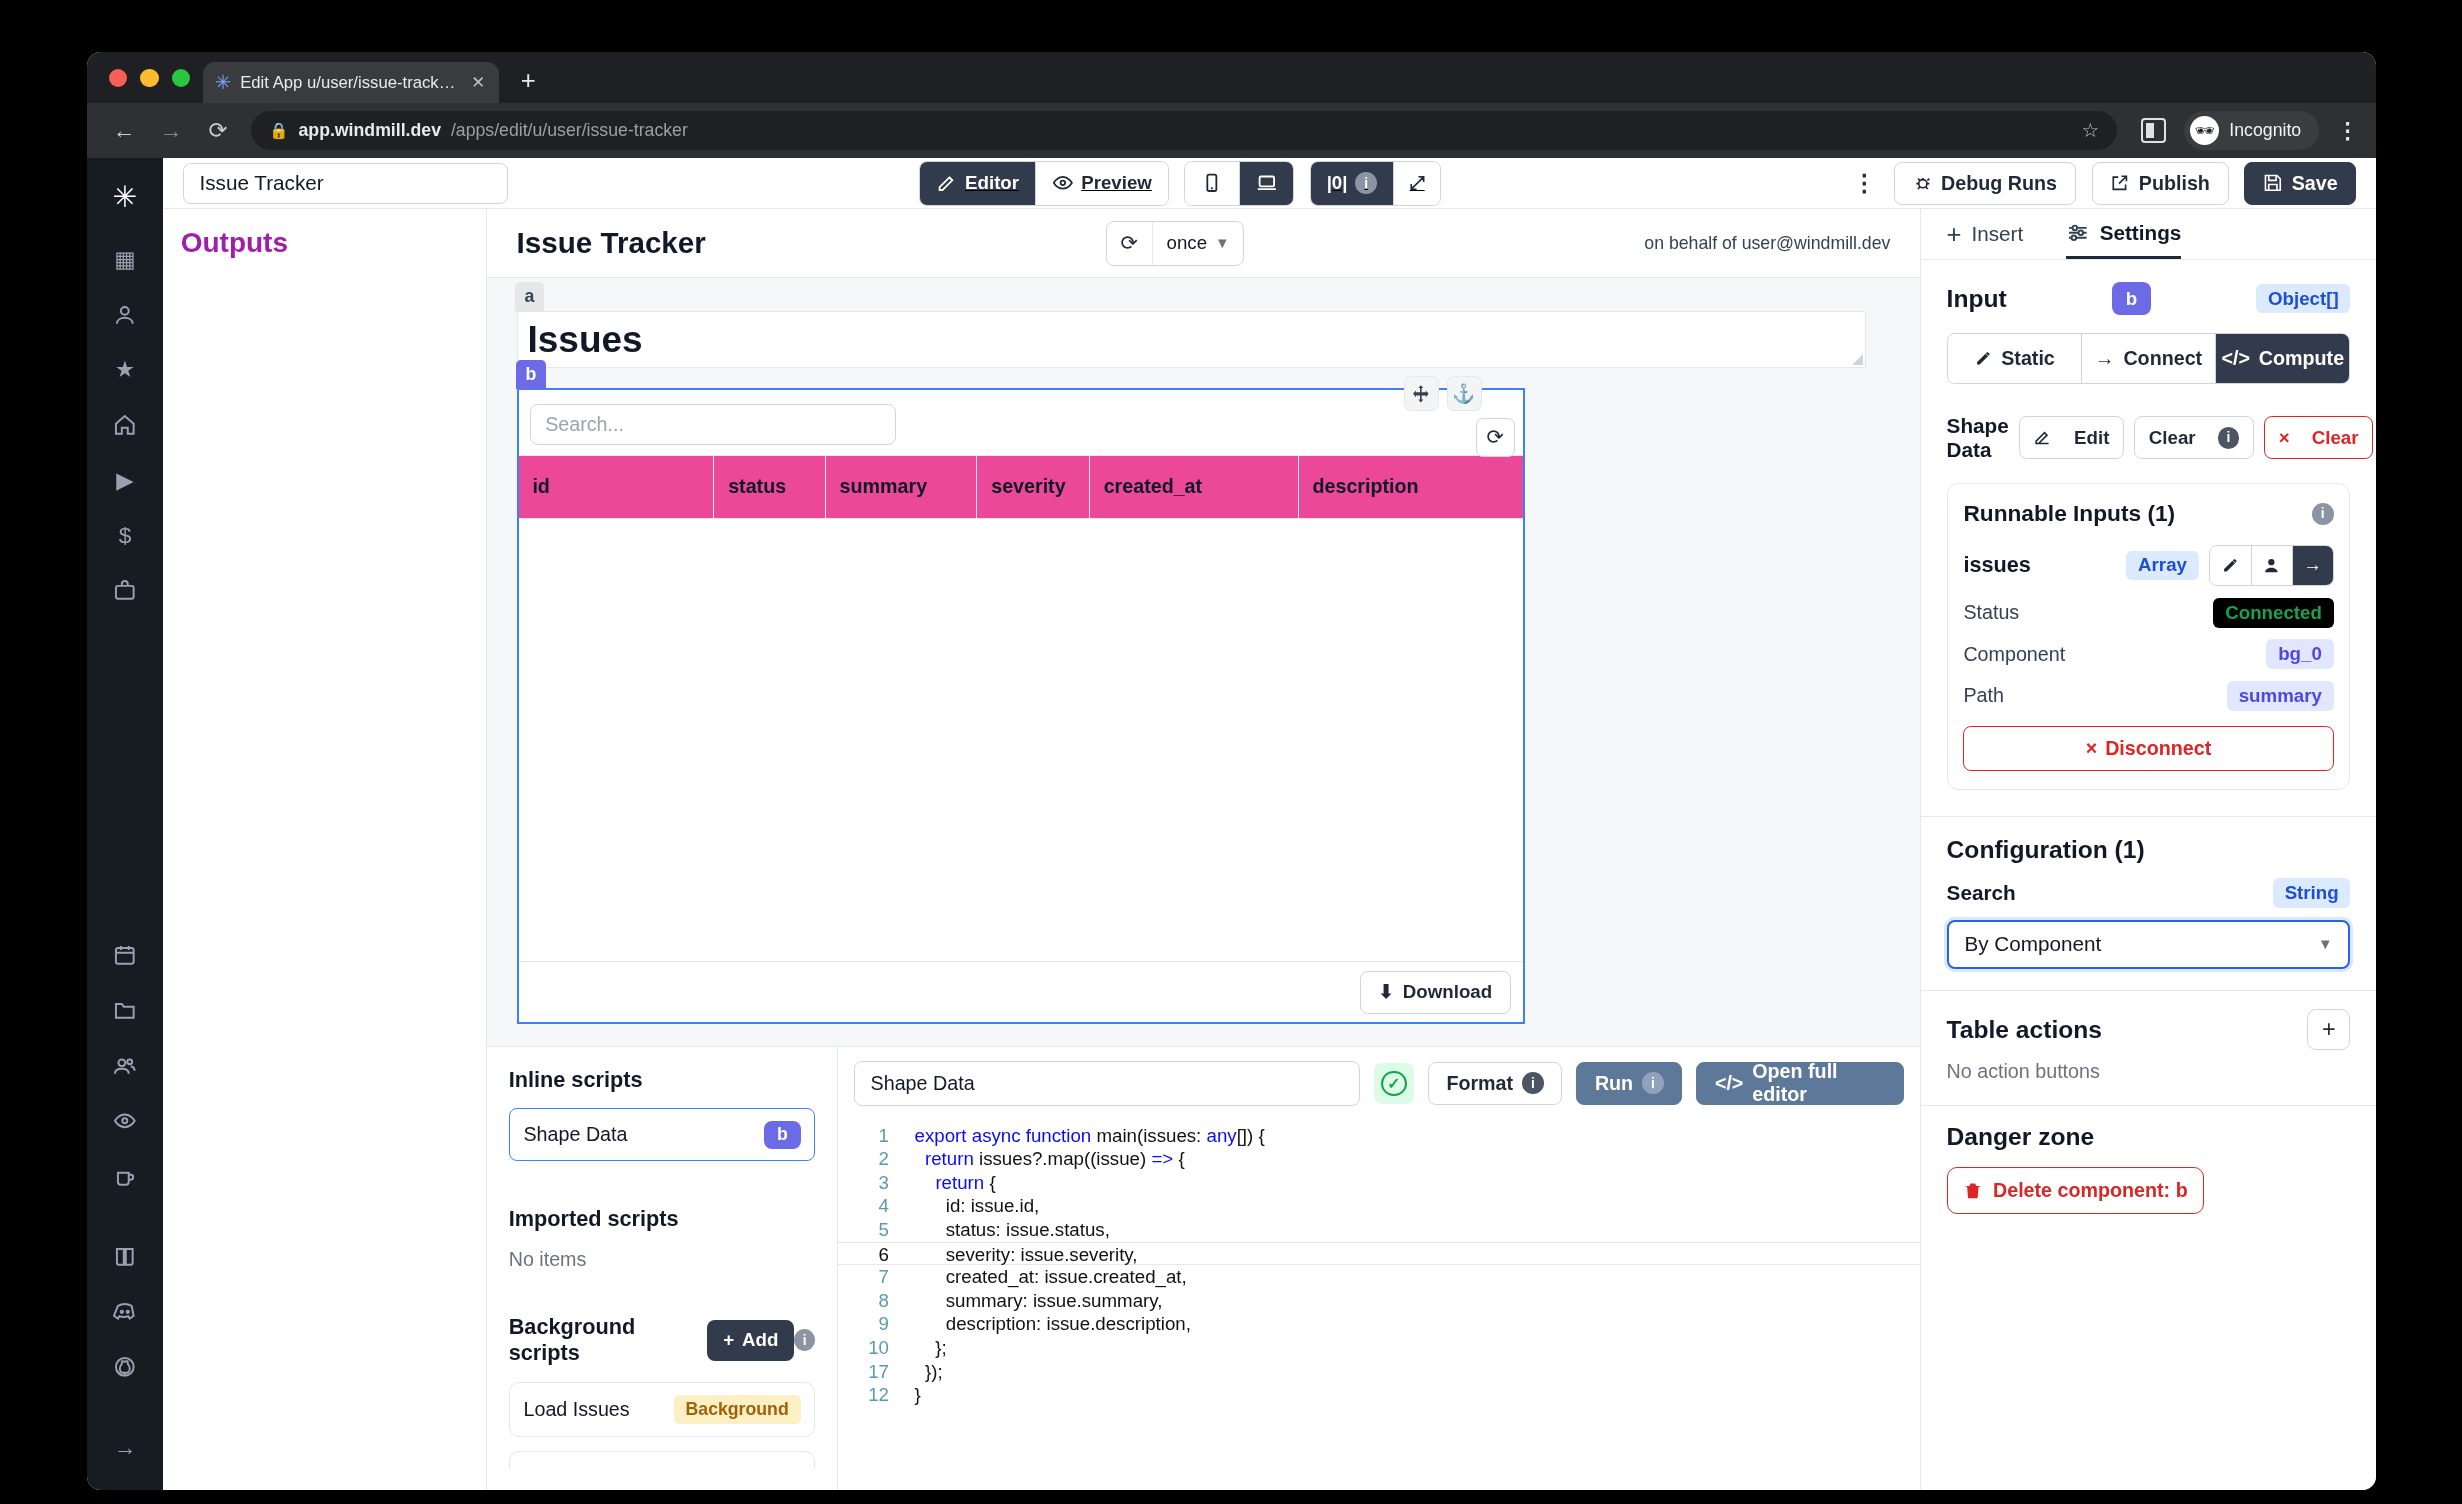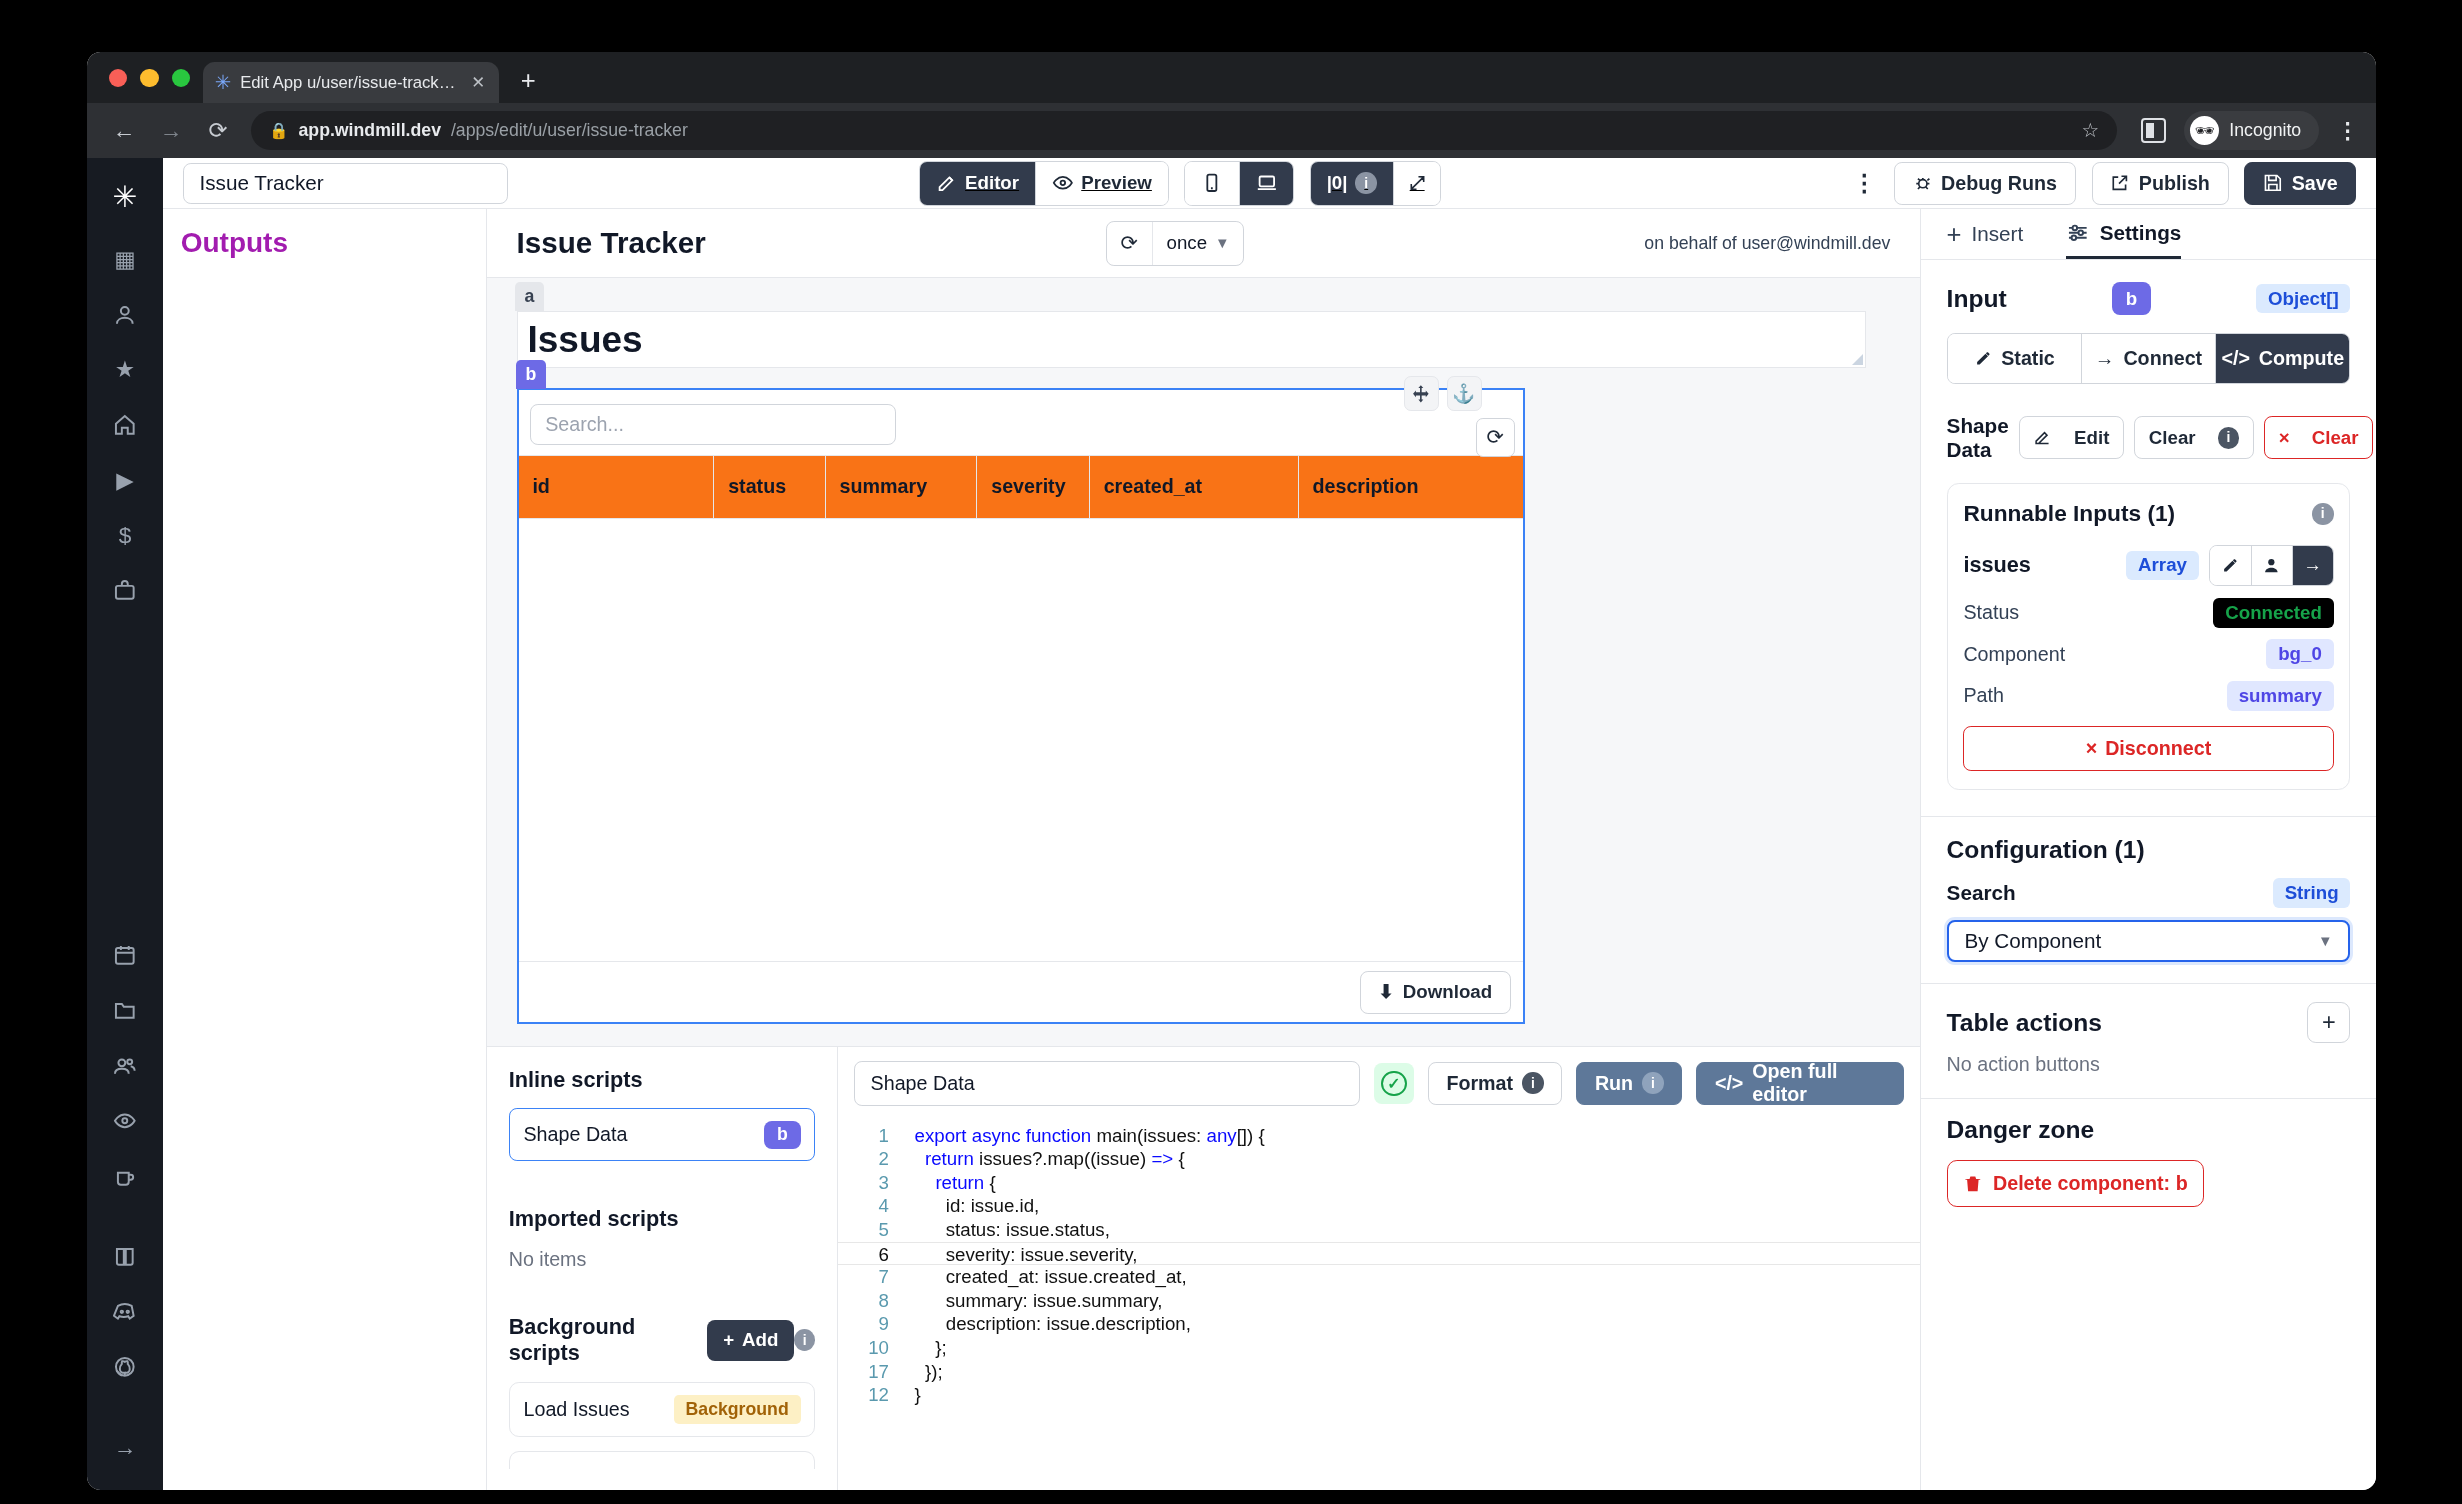--- a/index.html
+++ b/index.html
@@ -80,21 +80,21 @@
   .tablecard{position:absolute;left:29.6px;top:110px;width:1008px;height:636px;background:#fff;border:2px solid #3b82f6;display:flex;flex-direction:column;}
   .comp-tab.indigo{background:#6d6ae6;color:#fff;}
   .floaters{position:absolute;top:-13.8px;right:41px;display:flex;gap:7.9px;}
   .fbtn{width:35px;height:35px;background:#f3f4f6;border:1px solid #e5e7eb;border-radius:6.9px;display:flex;align-items:center;justify-content:center;color:#374151;font-size:18.7px;}
   .fbtn svg{width:19.7px;height:19.7px;fill:#374151;}
   .refbtn{position:absolute;top:27.6px;right:7.9px;width:39px;height:39px;background:#fff;border:1px solid #d1d5db;border-radius:6.9px;display:flex;align-items:center;justify-content:center;font-size:20.7px;color:#1f2937;}
   .searchrow{padding:13.8px 11.8px 9.9px 11.8px;}
   .searchbox{width:366px;height:41px;border:1px solid #d1d5db;border-radius:7.9px;display:flex;align-items:center;padding:0 13.8px;color:#9ca3af;font-size:19.7px;background:#fff;}
   .ttable{flex:1;display:flex;flex-direction:column;border-top:1px solid #e5e7eb;overflow:hidden;}
   .trow{display:flex;border-bottom:1px solid #e5e7eb;background:#fff;}
-  .trow.hdr{background:#f97316;font-weight:bold;}
+  .trow.hdr{background:#ec4899;font-weight:bold;}
   .tc{padding:15.8px 13.8px;font-size:18.7px;color:#1f2937;border-right:1px solid #e5e7eb;word-break:break-word;display:flex;align-items:center;}
   .trow.hdr .tc{color:#111827;font-size:19.7px;padding:19.7px 13.8px;}
   .tc:last-child{border-right:none;}
   .c0{width:19.5%}.c1{width:11.1%}.c2{width:15.1%}.c3{width:11.2%}.c4{width:20.8%}.c5{width:22.3%}
   .tfoot{border-top:1px solid #e5e7eb;margin-top:13.8px;height:61px;display:flex;align-items:center;justify-content:flex-end;padding:0 11.8px;}
   .dlbtn{border:1px solid #d1d5db;border-radius:7.9px;height:43px;display:inline-flex;align-items:center;gap:8.9px;padding:0 17.7px;font-size:18.7px;font-weight:bold;color:#1f2937;background:#fff;}
 
   
   .bottom{height:444px;background:#fff;border-top:1px solid #e5e7eb;display:flex;}
   .scriptscol{width:351px;border-right:1px solid #e5e7eb;padding:19.7px 21.7px;overflow:hidden;}
@@ -154,21 +154,21 @@
   .iseg{display:flex;border:1px solid #d1d5db;border-radius:7.9px;overflow:hidden;}
   .iseg .ic{width:41px;height:39px;display:flex;align-items:center;justify-content:center;background:#fff;color:#1f2937;font-size:18.7px;}
   .iseg .ic+.ic{border-left:1px solid #d1d5db;}
   .iseg .ic.on{background:#323b4c;color:#fff;}
   .iseg svg{width:18.7px;height:18.7px;fill:#1f2937;}
   .kv{display:flex;align-items:center;justify-content:space-between;margin-top:11.8px;font-size:19.7px;color:#334155;}
   .discbtn{margin-top:15.8px;border:1.5px solid #dc2626;border-radius:7.9px;height:45px;display:flex;align-items:center;justify-content:center;gap:7.9px;color:#dc2626;font-size:19.7px;font-weight:bold;background:#fff;}
   .rp-div{border-top:1px solid #e5e7eb;margin:25.6px -25.6px 0 -25.6px;}
   .rp-sub{display:flex;align-items:center;justify-content:space-between;margin-top:17.7px;}
   .rp-h2{font-size:20.7px;font-weight:bold;color:#111827;}
-  .selbox{margin-top:11.8px;border:2px solid #2563eb;box-shadow:0 0 0 3px rgba(59,130,246,.18);border-radius:7.9px;height:42px;display:flex;align-items:center;justify-content:space-between;padding:0 15.8px;font-size:20.7px;color:#111827;background:#fff;}
+  .selbox{margin-top:11.8px;border:2px solid #2563eb;box-shadow:0 0 0 3px rgba(59,130,246,.18);border-radius:7.9px;height:49px;display:flex;align-items:center;justify-content:space-between;padding:0 15.8px;font-size:20.7px;color:#111827;background:#fff;}
   .plusbtn{width:43px;height:41px;border:1px solid #d1d5db;border-radius:8.9px;display:flex;align-items:center;justify-content:center;font-size:23.6px;color:#1f2937;background:#fff;}
   .delbtn{margin-top:15.8px;border:1.5px solid #dc2626;border-radius:9.9px;height:47px;display:inline-flex;align-items:center;gap:9.9px;padding:0 15.8px;color:#dc2626;font-size:19.7px;font-weight:bold;background:#fff;}
   .delbtn svg{width:19.7px;height:19.7px;fill:#dc2626;}
   .xglyph{font-weight:bold;}
 </style>
 </head>
 <body>
 
 <div class="stage">
 <div class="window">

